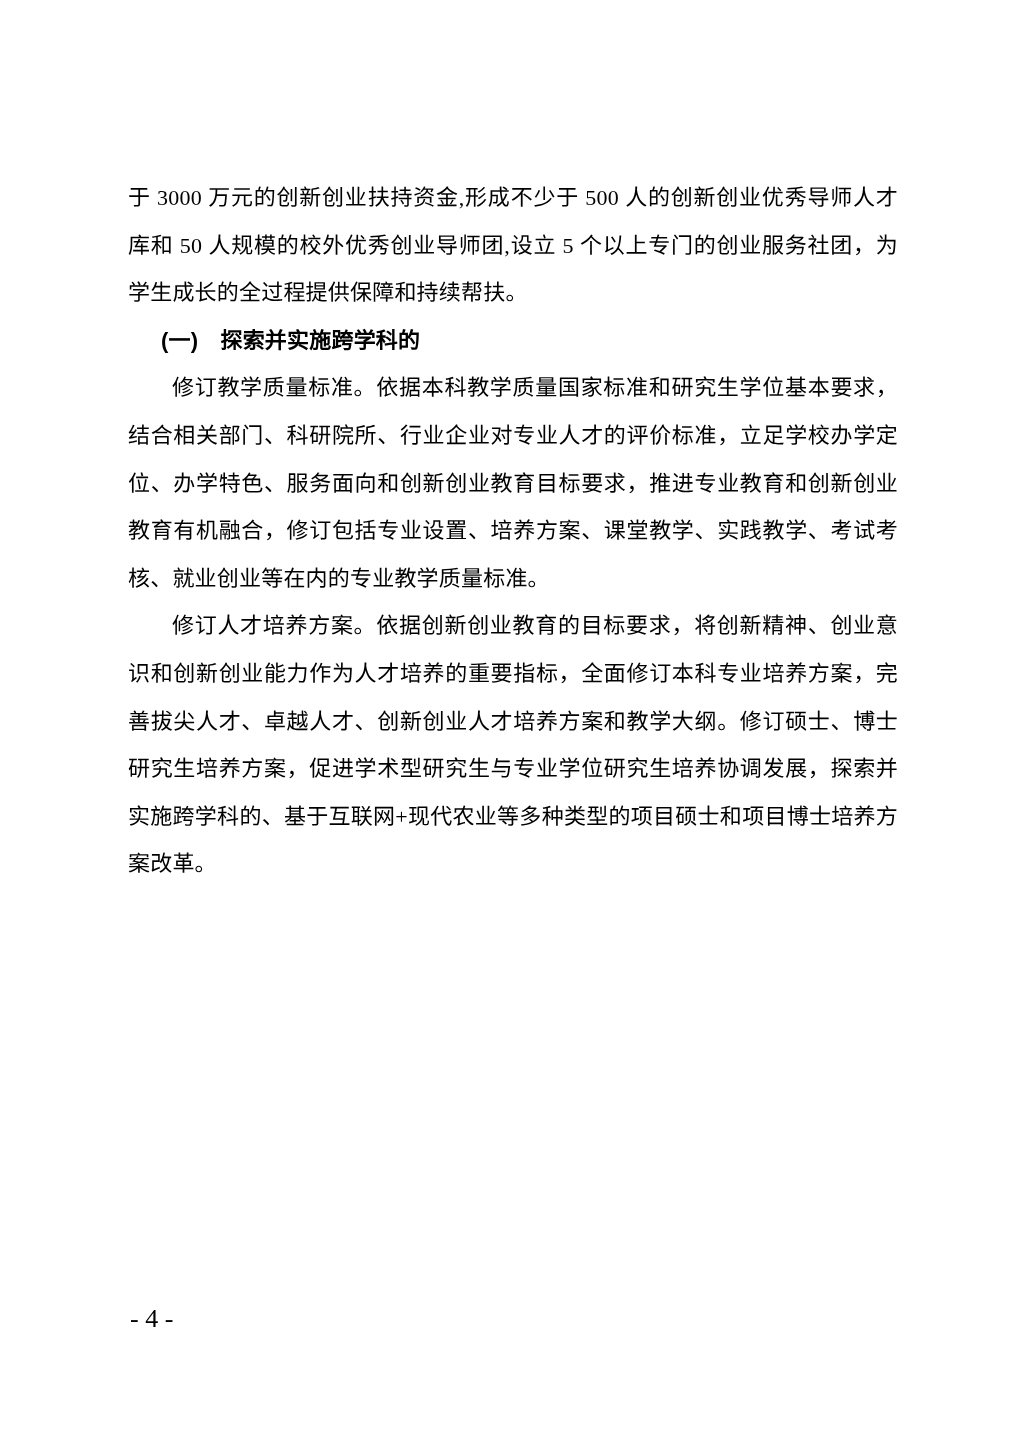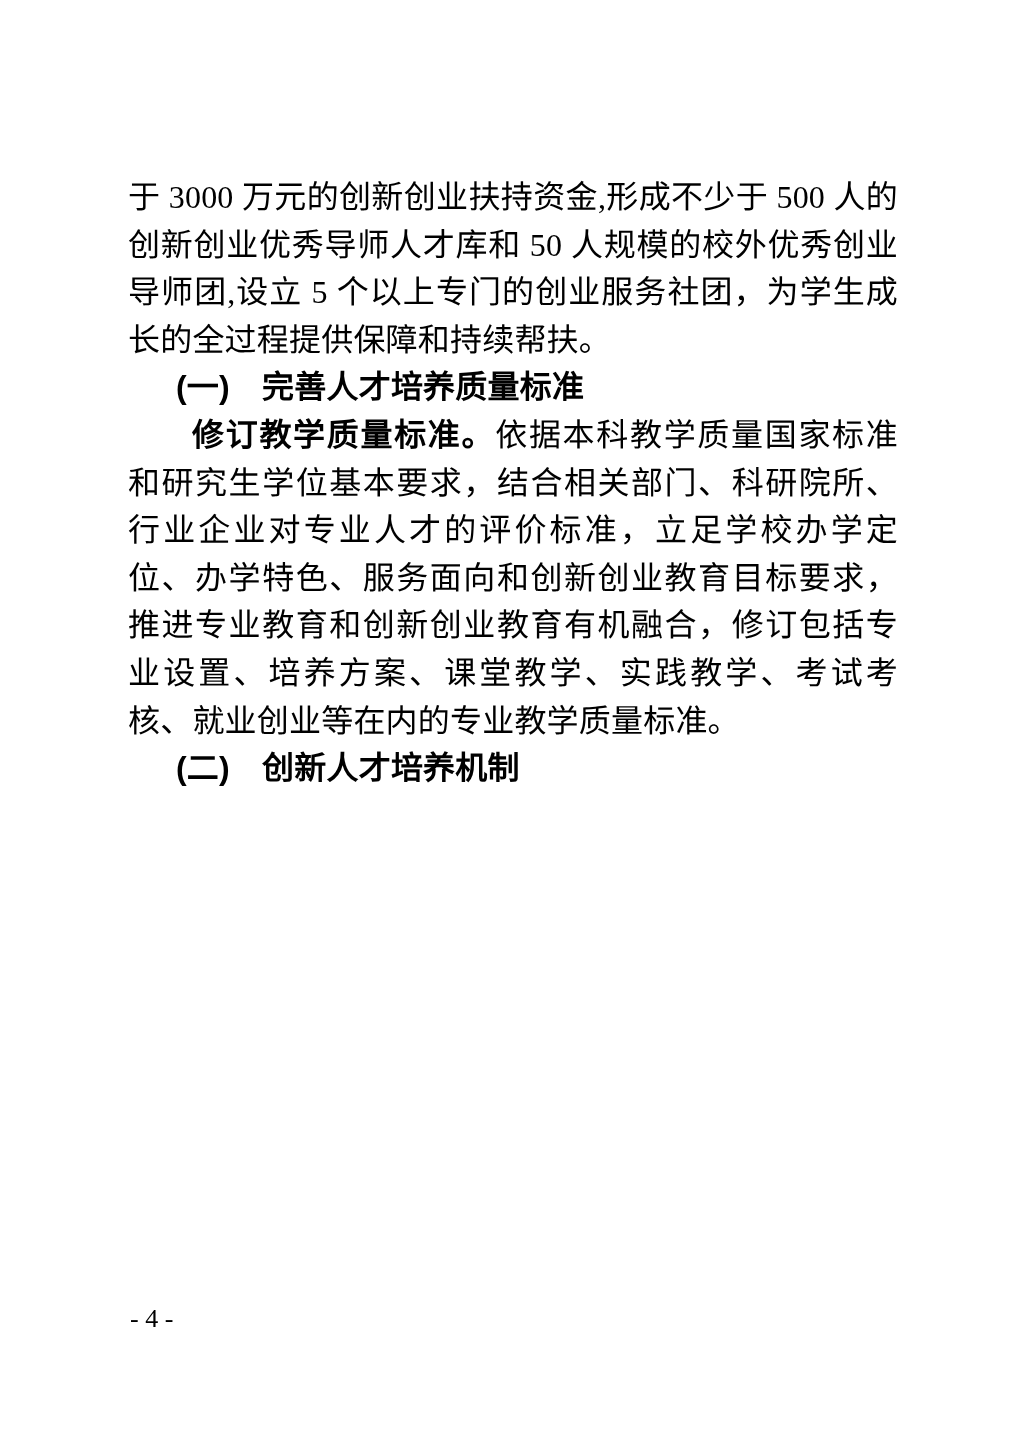--- a/index.html
+++ b/index.html
@@ -18,39 +18,39 @@
   }
   .content {
     position: absolute;
     left: 128px;
     top: 174px;
     width: 770px;
   }
   .content p {
     margin: 0;
     padding: 0;
-    font-size: 32px;
+    font-size: 22px;
     line-height: 47.6px;
     text-align: justify;
     text-justify: inter-ideograph;
     letter-spacing: 0.2px;
     word-break: break-all;
   }
   p.indent { text-indent: 2em; }
   p.section-title {
     text-indent: 1.55em;
     font-weight: 400;
   }
   p.sub-heading {
     text-indent: 1.5em;
     font-weight: 700;
     font-family: "Liberation Sans", "DejaVu Sans", sans-serif;
   }
   span.lead {
-    font-weight: 700;
+    font-weight: 400;
     font-family: "Liberation Sans", "DejaVu Sans", sans-serif;
   }
   .footer {
     position: absolute;
     left: 130px;
     top: 1302px;
     font-size: 26px;
     line-height: 34px;
     font-family: "Liberation Serif", "DejaVu Serif", serif;
     color: #000000;
@@ -58,24 +58,24 @@
 </style>
 </head>
 <body>
 
 <div class="page">
   <div class="content">
 
     <p><span>于 3000 万元的创新创业扶持资金,形成不少于 500 人的创新创业优秀导师人才库和 50 人规模的校外优秀创业导师团,设立 5 个以上专门的创业服务社团，为学生成长的全过程提供保障和持续帮扶。</span></p>
 
 
-    <p class="sub-heading"><span>(一)　完善人才培养质量标准</span></p>
+    <p class="sub-heading"><span>(一)　探索并实施跨学科的</span></p>
 
     <p class="indent"><span class="lead">修订教学质量标准。</span><span>依据本科教学质量国家标准和研究生学位基本要求，结合相关部门、科研院所、行业企业对专业人才的评价标准，立足学校办学定位、办学特色、服务面向和创新创业教育目标要求，推进专业教育和创新创业教育有机融合，修订包括专业设置、培养方案、课堂教学、实践教学、考试考核、就业创业等在内的专业教学质量标准。</span></p>
 
+    <p class="indent"><span class="lead">修订人才培养方案。</span><span>依据创新创业教育的目标要求，将创新精神、创业意识和创新创业能力作为人才培养的重要指标，全面修订本科专业培养方案，完善拔尖人才、卓越人才、创新创业人才培养方案和教学大纲。修订硕士、博士研究生培养方案，促进学术型研究生与专业学位研究生培养协调发展，探索并实施跨学科的、基于互联网+现代农业等多种类型的项目硕士和项目博士培养方案改革。</span></p>
 
-    <p class="sub-heading"><span>(二)　创新人才培养机制</span></p>
 
 
   </div>
 
   <div class="footer">- 4 -</div>
 </div>
 
 </body></html>

